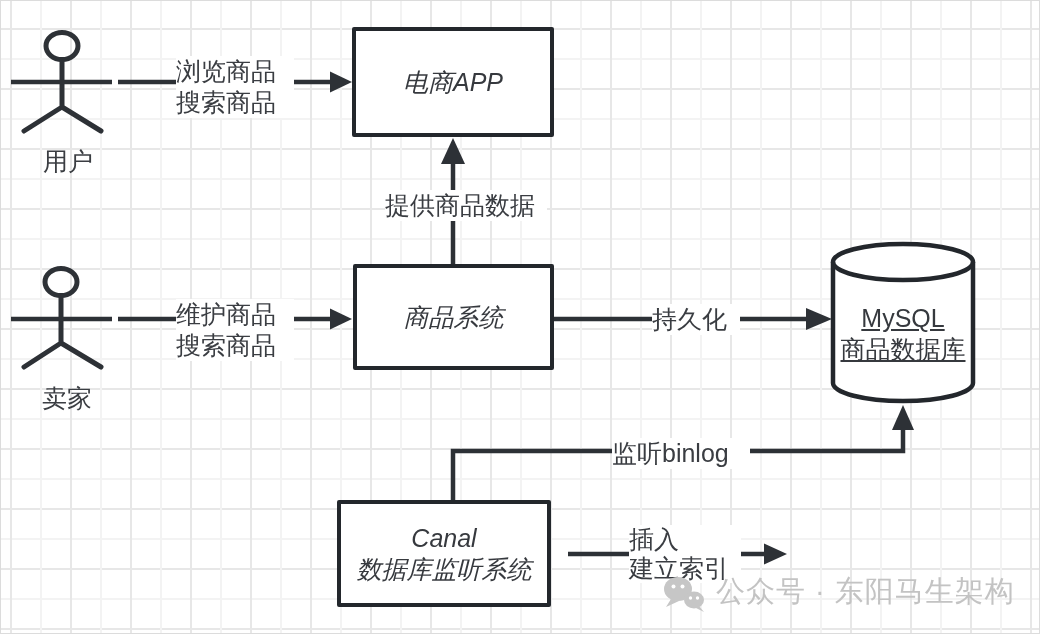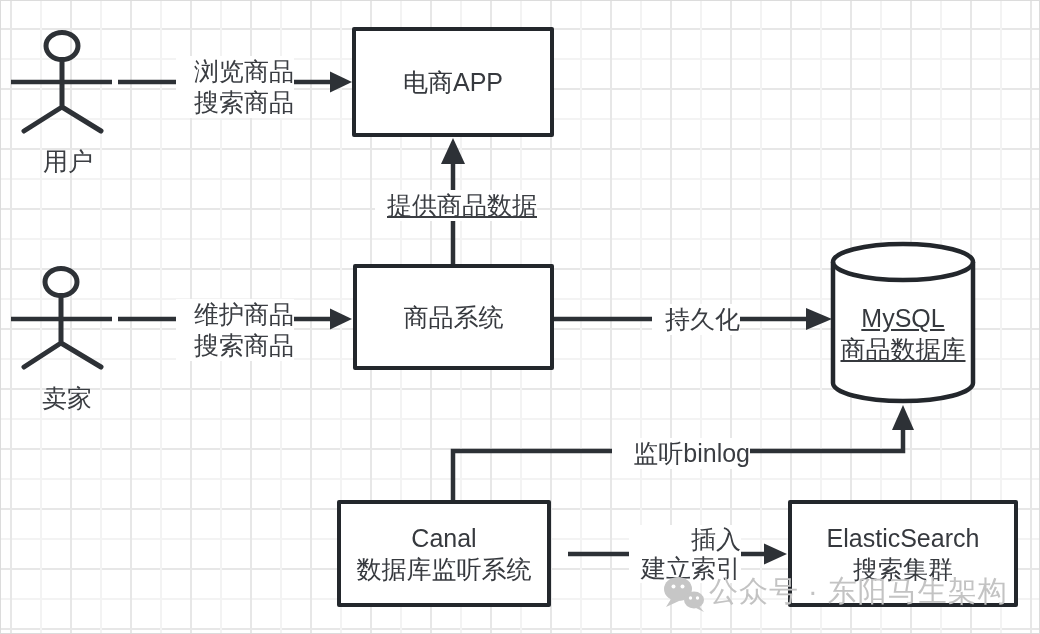--- a/index.html
+++ b/index.html
@@ -18,55 +18,55 @@
     box-sizing:border-box;
   }
   #shapes{position:absolute;left:0;top:0;z-index:1;pointer-events:none;}
   .node{
     position:absolute;z-index:2;
     background:#ffffff;
     border:4px solid #23272c;
     border-radius:2px;
     display:flex;flex-direction:column;justify-content:center;align-items:center;
     font-size:25px;line-height:31px;color:#36393e;
-    box-sizing:border-box;text-align:center;
+    box-sizing:border-box;text-align:center;font-style:italic;
   }
   #node-app{left:351px;top:26px;width:202px;height:110px;}
   #node-product{left:352px;top:263px;width:201px;height:106px;}
   #node-canal{left:336px;top:499px;width:214px;height:107px;}
   #node-es{left:787px;top:499px;width:230px;height:107px;}
   #mysql-label{
     position:absolute;z-index:2;left:832px;top:302px;width:140px;
     font-size:25px;line-height:31px;color:#36393e;text-align:center;text-decoration:underline;
   }
   .edge-label{
     position:absolute;z-index:3;
     background:#ffffff;
     font-size:25px;line-height:31px;color:#3a3d42;
-    text-align:right;white-space:nowrap;
+    text-align:left;white-space:nowrap;
   }
   #label-user-app{left:175px;top:55px;width:118px;}
   #label-seller-product{left:175px;top:298px;width:118px;}
-  #label-product-app{left:374px;top:189px;width:162px;text-decoration:underline;}
+  #label-product-app{left:384px;top:189px;width:162px;}
   #label-product-mysql{left:651px;top:303px;width:88px;}
   #label-canal-mysql{left:611px;top:437px;width:138px;}
   #label-canal-es{left:628px;top:524px;width:112px;line-height:29px;}
   .actor-label{
     position:absolute;z-index:2;
     font-size:25px;color:#3a3d42;text-align:right;white-space:nowrap;
   }
   #label-user{left:34px;top:144px;width:58px;}
   #label-seller{left:33px;top:381px;width:58px;}
   #watermark{
     position:absolute;z-index:4;left:662px;top:573px;
     display:flex;align-items:flex-start;
   }
   #watermark-text{
     font-size:29px;line-height:34px;color:#c3c3c3;
-    letter-spacing:1px;white-space:nowrap;margin-left:2px;
+    letter-spacing:1px;white-space:nowrap;margin-left:9px;
   }
 </style>
 </head>
 <body>
 
 <div id="canvas">
 
   <svg id="shapes" width="1040" height="634" viewBox="0 0 1040 634">
     <g stroke="#2d3136" stroke-width="5" fill="none" stroke-linecap="round">
       <ellipse cx="61" cy="45" rx="16" ry="13.5"></ellipse>
@@ -119,24 +119,20 @@
 
   <div class="node" id="node-product">
     <div>商品系统</div>
   </div>
 
   <div class="node" id="node-canal">
     <div>Canal</div>
     <div>数据库监听系统</div>
   </div>
 
-  <div class="node" id="node-es">
-    <div>ElasticSearch</div>
-    <div>搜索集群</div>
-  </div>
 
   <div id="mysql-label">
     <div>MySQL</div>
     <div>商品数据库</div>
   </div>
 
   <div class="edge-label" id="label-user-app">
     <div>浏览商品</div>
     <div>搜索商品</div>
   </div>

